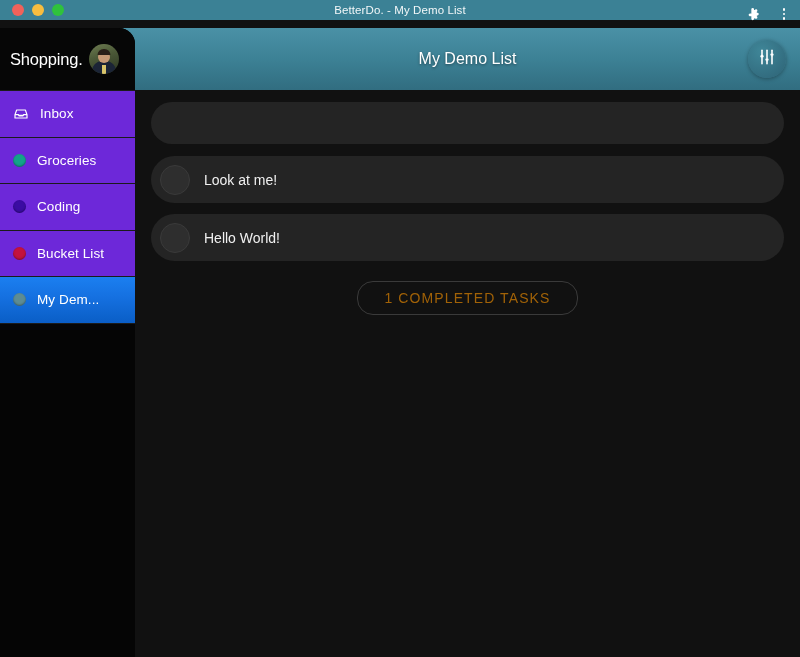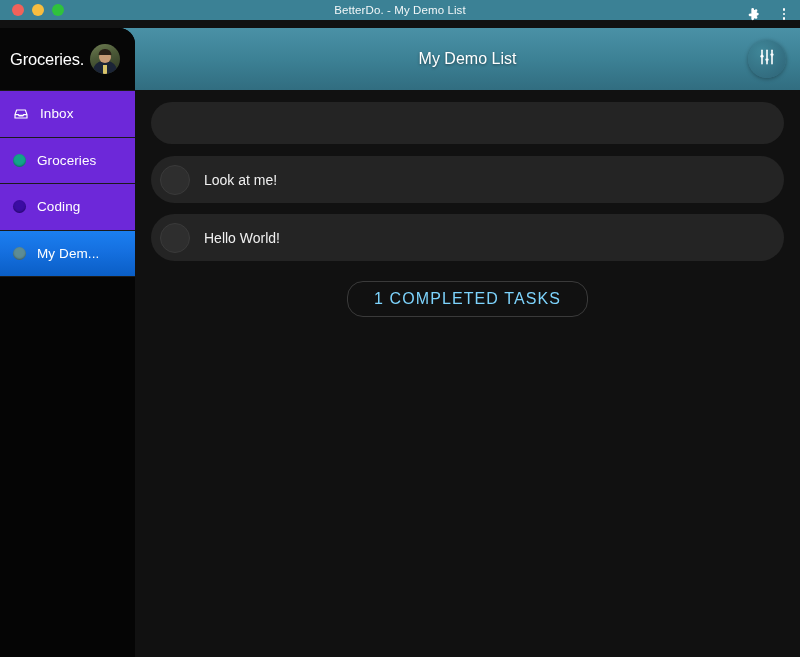--- a/index.html
+++ b/index.html
@@ -146,21 +146,21 @@
     background:#2e2e2e;
     border:1px solid #3a3a3a;
     flex-shrink:0;
   }
   .task-text { font-size:14px; color:#f0f0f0; }
 
   .completed-wrap { display:flex; justify-content:center; margin-top:20px; }
   .completed-btn {
     border:1px solid #3a3a3a; border-radius:16px;
     padding:8px 26px; background:transparent;
-    color:#7dd3fc; font-size:16px; letter-spacing:1.1px;
+    color:#a16207; font-size:14px; letter-spacing:1.1px;
     cursor:pointer; font-family:"Liberation Sans", sans-serif;
   }
 </style>
 </head>
 <body>
 
 <div class="window">
 
   <div class="chrome">
     <div class="traffic">
@@ -197,21 +197,21 @@
           <line x1="18" y1="4" x2="18" y2="7"></line>
           <line x1="18" y1="11" x2="18" y2="20"></line>
           <circle cx="18" cy="9" r="1.9" fill="#ffffff" stroke="none"></circle>
         </svg>
       </span>
     </div>
   </div>
 
   <div class="sidebar">
     <div class="brand">
-      <span class="brand-name">Groceries.</span>
+      <span class="brand-name">Shopping.</span>
       <span class="avatar">
         <span class="body"></span>
           <span class="tie"></span>
         <span class="face"></span>
           <span class="hair"></span>
       </span>
     </div>
 
     <div class="nav">
 
@@ -231,20 +231,24 @@
         <span class="nav-label">Groceries</span>
       </div>
 
       <div class="nav-item">
         <span class="dot" style="background:#3b0ca3"></span>
         <span class="nav-label">Coding</span>
       </div>
 
 
 
+      <div class="nav-item">
+        <span class="dot" style="background:#c3123f"></span>
+        <span class="nav-label">Bucket List</span>
+      </div>
 
       <div class="nav-item active">
         <span class="dot" style="background:#5d8c94"></span>
         <span class="nav-label">My Dem...</span>
       </div>
 
 
       <div class="nav-rest"></div>
     </div>
   </div>

